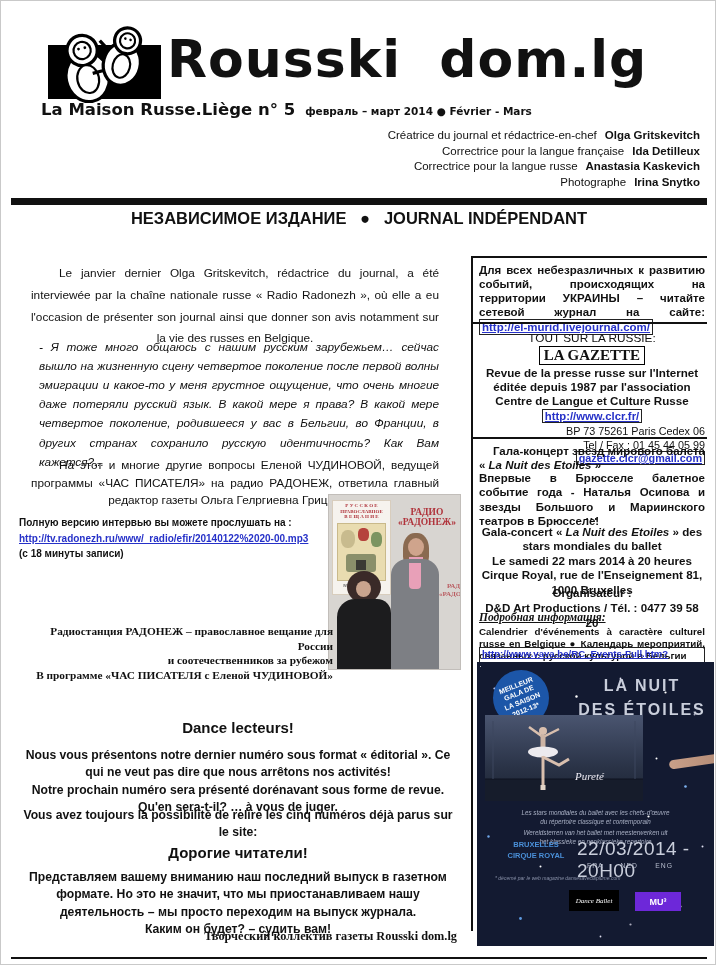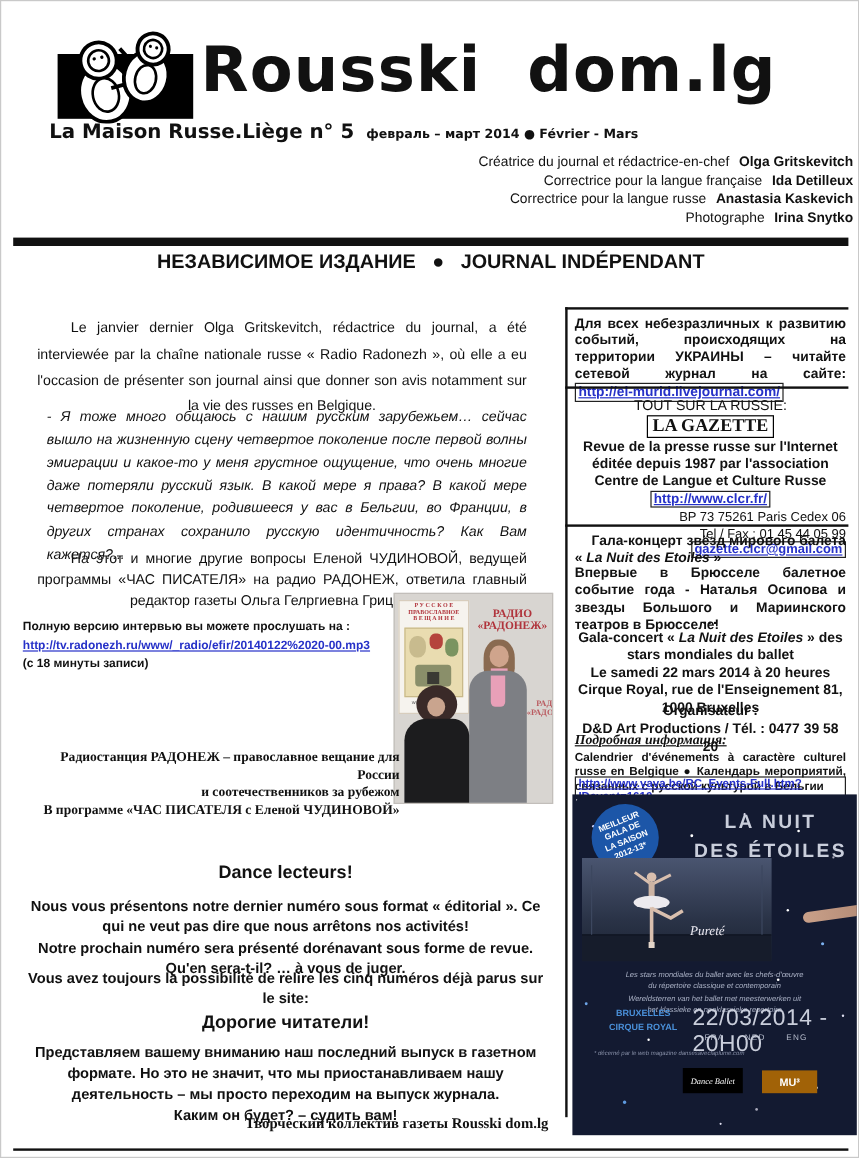--- a/index.html
+++ b/index.html
@@ -76,21 +76,21 @@
   #arm{left:192px;top:95px;width:52px;height:9px;background:linear-gradient(90deg,#c9a089,#b38b76);
        border-radius:5px;transform:rotate(-8deg);}
   .poster-small{left:10px;width:217px;color:#a9b0c4;font-size:6.3px;line-height:1.45;font-style:italic;text-align:center;}
   #p-city{left:24px;top:178px;width:70px;color:#4a90d9;font-weight:bold;font-size:7.5px;line-height:1.4;text-align:center;}
   #p-date{left:100px;top:176px;width:130px;color:#c9cedb;font-size:19px;letter-spacing:.5px;}
   #p-lang{left:110px;top:200px;width:110px;color:#b6bccc;font-size:6.8px;letter-spacing:1px;}
   #p-foot{left:18px;top:213px;width:180px;color:#8890a8;font-size:5px;font-style:italic;}
   #p-logo1{left:92px;top:228px;width:50px;height:21px;background:#000;color:#fefefe;
            font-family:"Liberation Serif",serif;font-style:italic;font-size:7px;
            display:flex;align-items:center;justify-content:center;text-align:center;}
-  #p-logo2{left:158px;top:230px;width:46px;height:19px;background:#a16207;color:#fff;font-weight:bold;
+  #p-logo2{left:158px;top:230px;width:46px;height:19px;background:#6d28d9;color:#fff;font-weight:bold;
            font-size:9px;display:flex;align-items:center;justify-content:center;}
   #signature{left:18px;top:928px;width:438px;font-size:12.3px;}
 </style>
 </head>
 <body>
 
 <div id="page">
 
   <div id="logo-box" class="abs"></div>
   <svg class="abs" style="left:44px;top:22px;" width="120" height="80" viewBox="0 0 110 74">
@@ -112,21 +112,21 @@
       <circle cx="69.5" cy="14.5" r="1.2" fill="#000" stroke="none"></circle>
       <circle cx="74.5" cy="14.5" r="1.2" fill="#000" stroke="none"></circle>
     </g>
   </svg>
   <div id="masthead" class="abs pre">Rousski  dom.lg</div>
 
   <div id="subtitle" class="abs">
     <span>La Maison Russe.Liège n° 5</span><span class="dates">февраль – март  2014  ● Février - Mars</span>
   </div>
 
-  <div class="abs rgt" style="right:4px;top:127px;width:380px;">
+  <div class="abs rgt" style="right:15px;top:127px;width:380px;">
     <div class="credit-line">
       <span>Créatrice du journal et rédactrice-en-chef</span><span class="name">Olga Gritskevitch</span>
     </div>
     <div class="credit-line">
       <span>Correctrice pour la langue française</span><span class="name">Ida Detilleux</span>
     </div>
     <div class="credit-line">
       <span>Correctrice pour la langue russe</span><span class="name">Anastasia Kaskevich</span>
     </div>
     <div class="credit-line">

